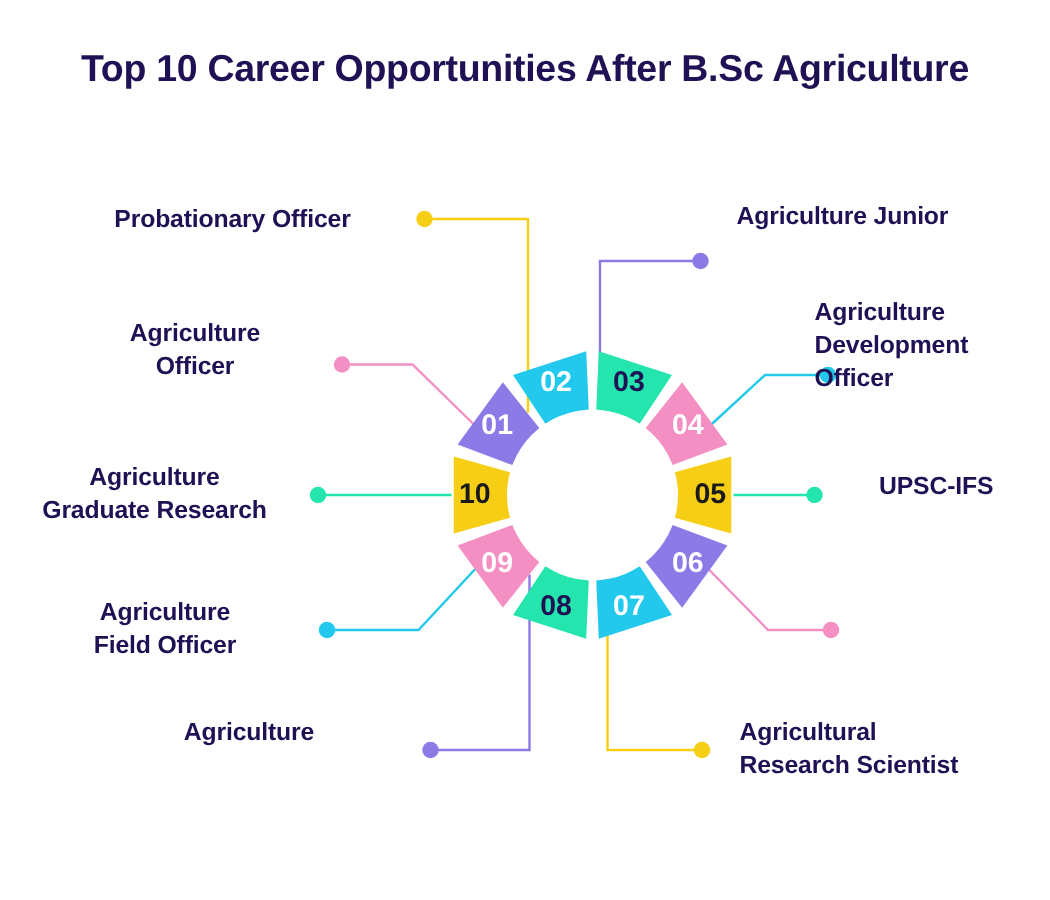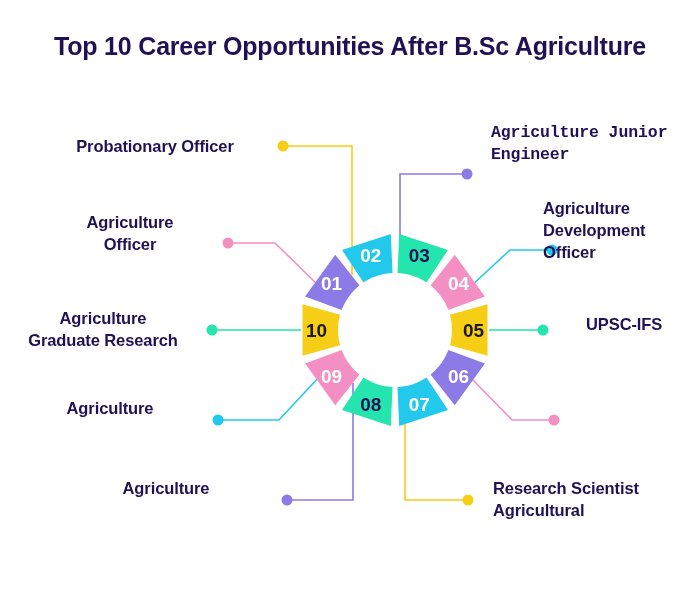--- a/index.html
+++ b/index.html
@@ -109,47 +109,47 @@
         <text class="seg-num" x="370.74" y="404.66" fill="#201154">08</text>
         <path d="M 359.52 374.61 L 335.24 405.13 L 305.08 363.62 L 341.61 349.96 Z" fill="#f48fc3"></path>
         <text class="seg-num" x="331.49" y="376.14" fill="#ffffff">09</text>
         <path d="M 340.07 345.23 L 302.49 355.65 L 302.49 304.35 L 340.07 314.77 Z" fill="#f7ce16"></path>
         <text class="seg-num" x="316.50" y="330.00" fill="#1a1a1a">10</text>
       </g>
 
     <circle cx="395" cy="330" r="57" fill="#ffffff"></circle>
   </svg>
 
-  <div class="lbl right" style="left:491px; top:122px; width:200px;font-family:Liberation Mono, monospace;">
+  <div class="lbl right" style="left:491px; top:134px; width:200px;">
     <div>Agriculture Junior</div>
-    <div>Engineer</div>
   </div>
 
   <div class="lbl right" style="left:543px; top:198px; width:158px;">
     <div>Agriculture</div>
     <div>Development</div>
     <div>Officer</div>
   </div>
 
   <div class="lbl right" style="left:586px; top:314px; width:135px;">
     <div>UPSC-IFS</div>
   </div>
 
 
   <div class="lbl right" style="left:493px; top:478px; width:205px;">
+    <div>Agricultural</div>
     <div>Research Scientist</div>
-    <div>Agricultural</div>
   </div>
 
   <div class="lbl left" style="left:62px; top:478px; width:208px;">
     <div>Agriculture</div>
   </div>
 
   <div class="lbl left" style="left:20px; top:398px; width:180px;">
     <div>Agriculture</div>
+    <div>Field Officer</div>
   </div>
 
   <div class="lbl left" style="left:12px; top:308px; width:182px;">
     <div>Agriculture</div>
     <div>Graduate Research</div>
   </div>
 
   <div class="lbl left" style="left:50px; top:212px; width:160px;">
     <div>Agriculture</div>
     <div>Officer</div>

